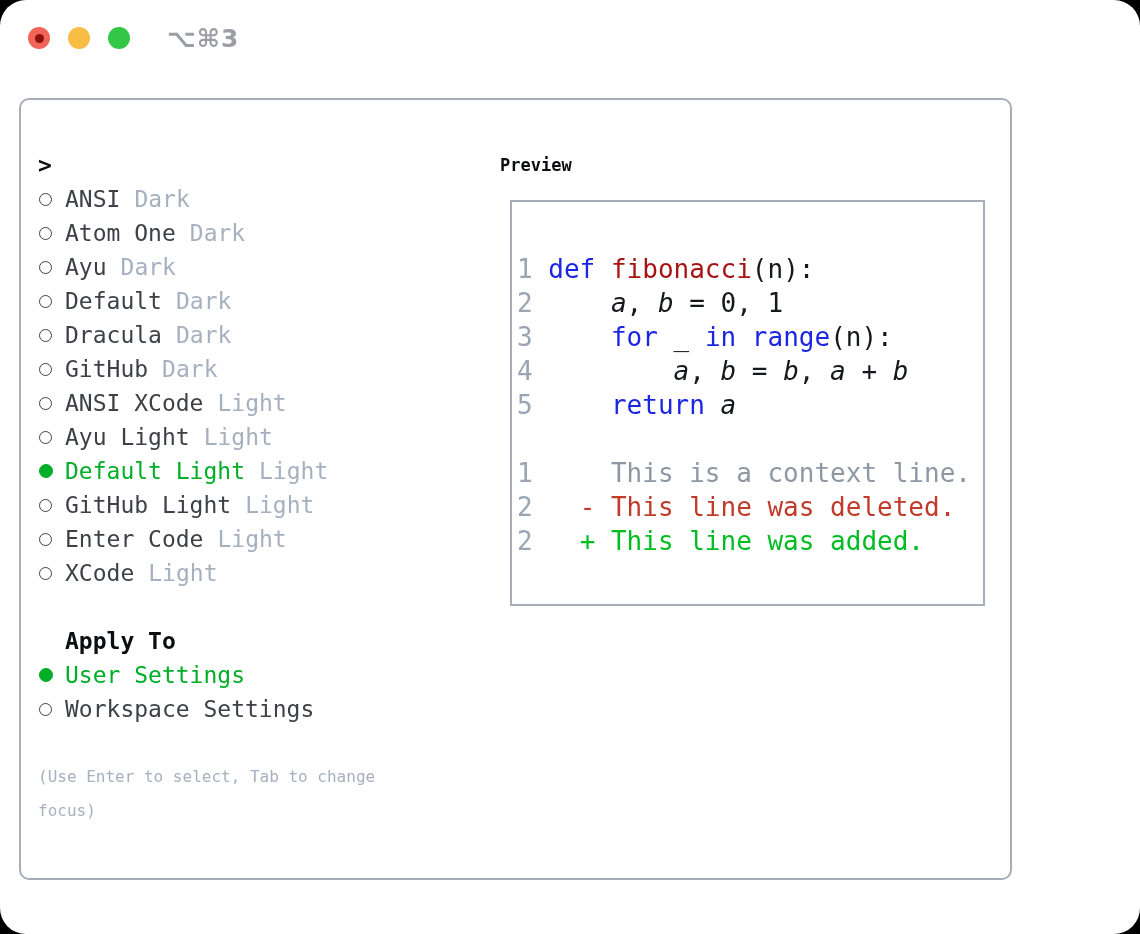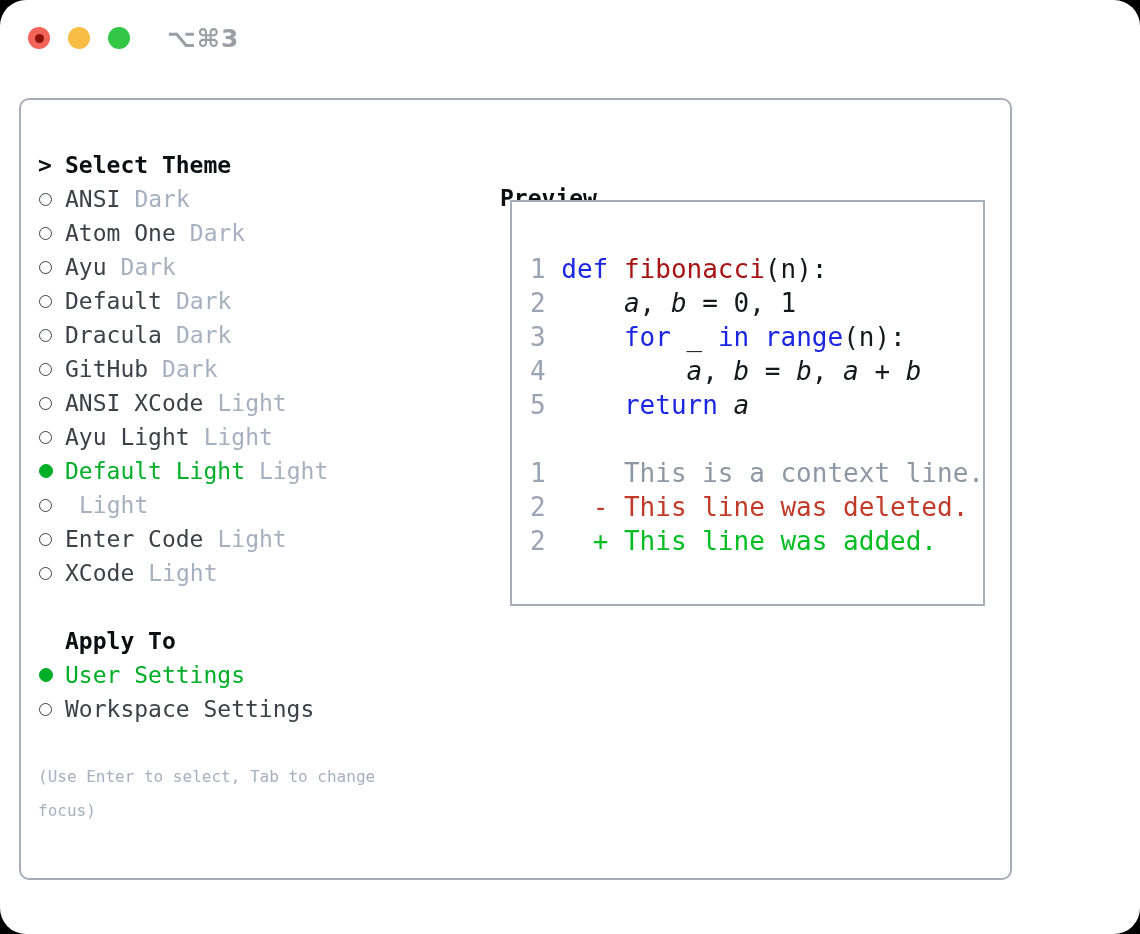--- a/index.html
+++ b/index.html
@@ -36,28 +36,28 @@
   .subhdr{color:var(--heading_black);font-weight:bold;}
   .name.sel{color:var(--accent_green);}
   .variant{color:var(--muted_gray);margin-left:14px;}
   .hint{
     width:404px;font-size:16px;line-height:34px;color:var(--muted_gray);
     white-space:normal;word-break:normal;
   }
   
   .preview-title{
     position:absolute;left:479px;top:48px;height:34px;display:flex;align-items:center;
-    font-size:23px;font-weight:bold;color:var(--heading_black);margin-top:33px;
+    font-size:17px;font-weight:bold;color:var(--heading_black);
   }
   .pbox{
     position:absolute;left:489px;top:100px;width:475px;height:406px;
     border:2px solid var(--border_gray);box-sizing:border-box;overflow:hidden;background:#fff;
   }
   .code{
-    position:absolute;left:18px;top:50px;
+    position:absolute;left:5px;top:50px;
     font-size:26px;line-height:34px;white-space:pre;color:var(--code_text);
   }
   .code-line{height:34px;}
   .num{color:var(--line_number_gray);}
   .kw{color:var(--keyword_blue);}
   .fn{color:var(--function_red);}
   .var{font-style:italic;}
   .ctx{color:var(--context_gray);text-align:center;}
   .del{color:var(--deleted_red);}
   .add{color:var(--added_green);text-align:center;}
@@ -76,34 +76,33 @@
     <span class="shortcut">⌥⌘3</span>
   </div>
 
   <div class="window">
 
     <div class="left-col">
       <div class="row">
         <span class="marker">
           <span class="gt">&gt;</span>
         </span>
-        <span class="hdr">Select Theme</span>
       </div>
 
       <div>
           <div class="row"><span class="marker"><span class="bullet"></span></span><span class="name">ANSI</span><span class="variant">Dark</span></div>
           <div class="row"><span class="marker"><span class="bullet"></span></span><span class="name">Atom One</span><span class="variant">Dark</span></div>
           <div class="row"><span class="marker"><span class="bullet"></span></span><span class="name">Ayu</span><span class="variant">Dark</span></div>
           <div class="row"><span class="marker"><span class="bullet"></span></span><span class="name">Default</span><span class="variant">Dark</span></div>
           <div class="row"><span class="marker"><span class="bullet"></span></span><span class="name">Dracula</span><span class="variant">Dark</span></div>
           <div class="row"><span class="marker"><span class="bullet"></span></span><span class="name">GitHub</span><span class="variant">Dark</span></div>
           <div class="row"><span class="marker"><span class="bullet"></span></span><span class="name">ANSI XCode</span><span class="variant">Light</span></div>
           <div class="row"><span class="marker"><span class="bullet"></span></span><span class="name">Ayu Light</span><span class="variant">Light</span></div>
           <div class="row"><span class="marker"><span class="bullet on"></span></span><span class="name sel">Default Light</span><span class="variant">Light</span></div>
-          <div class="row"><span class="marker"><span class="bullet"></span></span><span class="variant">Light</span></div>
+          <div class="row"><span class="marker"><span class="bullet"></span></span><span class="name">GitHub Light</span><span class="variant">Light</span></div>
           <div class="row"><span class="marker"><span class="bullet"></span></span><span class="name">Enter Code</span><span class="variant">Light</span></div>
           <div class="row"><span class="marker"><span class="bullet"></span></span><span class="name">XCode</span><span class="variant">Light</span></div>
         </div>
 
       <div class="row"></div>
 
       <div class="row">
         <span class="marker"></span>
         <span class="subhdr">Apply To</span>
       </div>

